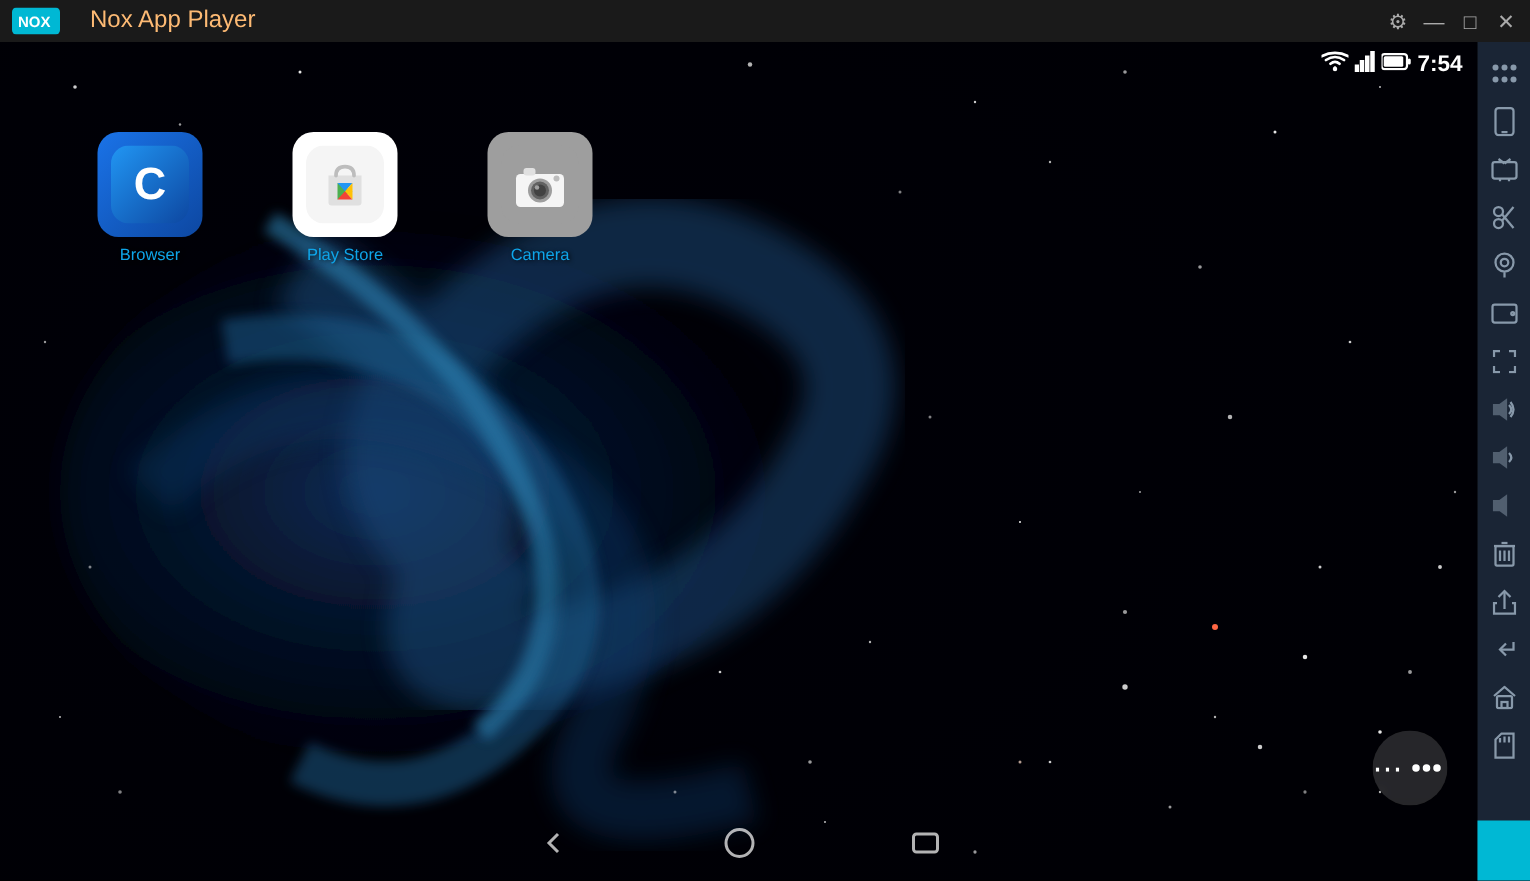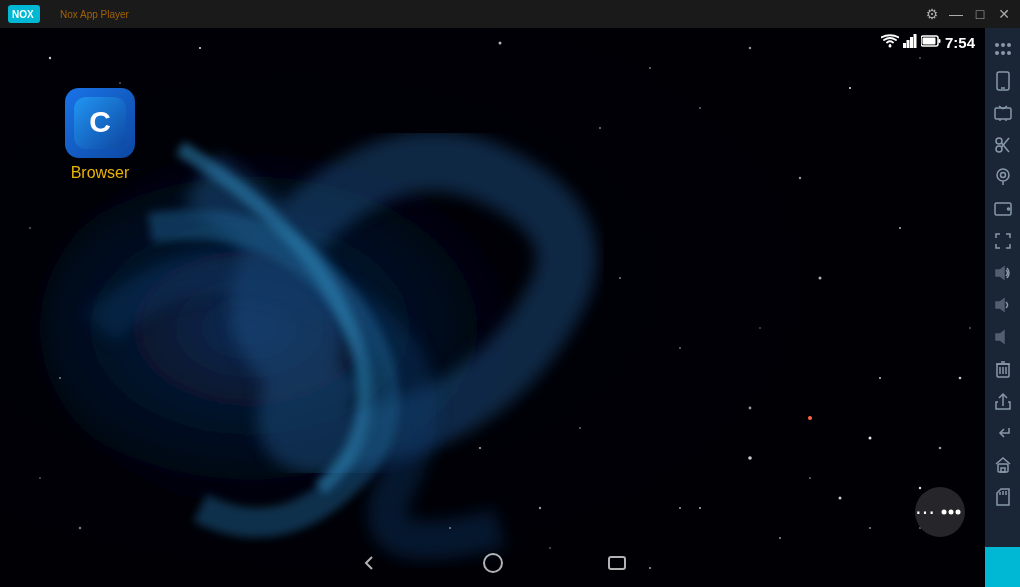--- a/index.html
+++ b/index.html
@@ -30,22 +30,22 @@
       align-items: center;
       gap: 20px;
     }
     #nox-logo {
       width: 32px;
       height: 16px;
       display: flex;
       align-items: center;
     }
     #titlebar-title {
-      color: #a16207;
-      font-size: 10px;
+      color: #fdba74;
+      font-size: 16px;
     }
     #titlebar-controls {
       display: flex;
       align-items: center;
       gap: 8px;
     }
     .title-btn {
       width: 16px;
       height: 16px;
       display: flex;
@@ -128,22 +128,22 @@
       width: 70px;
       height: 70px;
       border-radius: 14px;
       display: flex;
       align-items: center;
       justify-content: center;
       font-size: 36px;
       position: relative;
     }
     .app-icon-label {
-      color: #eab308;
-      font-size: 16px;
+      color: #0ea5e9;
+      font-size: 11px;
       text-align: center;
       text-shadow: 1px 1px 3px rgba(0,0,0,0.8);
     }
 
     
     .browser-icon-bg {
       background: linear-gradient(135deg, #1a73e8, #0d47a1);
       border-radius: 14px;
     }
 
@@ -371,23 +371,59 @@
                 <stop offset="0%" stop-color="#2196f3"></stop>
                 <stop offset="100%" stop-color="#0d47a1"></stop>
               </linearGradient>
             </defs>
             <text x="50%" y="68%" text-anchor="middle" font-size="30" font-weight="bold" font-family="Arial" fill="white">C</text>
           </svg>
         </div>
         <span class="app-icon-label">Browser</span>
       </div>
 
-
-
-
+      <div class="app-icon">
+        <div class="app-icon-img" style="background:#fff; border-radius:14px; overflow:hidden;">
+          <svg width="52" height="52" viewBox="0 0 52 52">
+            <rect width="52" height="52" rx="12" fill="#f5f5f5"></rect>
+
+            <path d="M15,20 L15,38 Q15,40 17,40 L35,40 Q37,40 37,38 L37,20 Z" fill="#e0e0e0"></path>
+            <path d="M20,20 Q20,14 26,14 Q32,14 32,20" stroke="#bdbdbd" stroke-width="2.5" fill="none" stroke-linecap="round"></path>
+
+            <polygon points="21,25 21,36 31,30.5" fill="#4CAF50"></polygon>
+            <polygon points="21,25 26,30.5 31,25" fill="#2196f3"></polygon>
+            <polygon points="21,36 26,30.5 31,36" fill="#f44336"></polygon>
+            <polygon points="31,25 31,36 26,30.5" fill="#FFC107"></polygon>
+          </svg>
+        </div>
+        <span class="app-icon-label">Play Store</span>
+      </div>
+
+
+
+      <div class="app-icon">
+        <div class="app-icon-img" style="background:#9e9e9e; border-radius:14px; overflow:hidden;">
+          <svg width="52" height="52" viewBox="0 0 52 52">
+            <rect width="52" height="52" rx="12" fill="#9e9e9e"></rect>
+
+            <rect x="10" y="19" width="32" height="22" rx="3" fill="#f5f5f5"></rect>
+
+            <circle cx="26" cy="30" r="8" fill="#9e9e9e"></circle>
+            <circle cx="26" cy="30" r="6" fill="#616161"></circle>
+            <circle cx="26" cy="30" r="4" fill="#424242"></circle>
+
+            <rect x="15" y="15" width="8" height="5" rx="2" fill="#e0e0e0"></rect>
+
+            <circle cx="37" cy="22" r="2" fill="#bdbdbd"></circle>
+
+            <circle cx="24" cy="28" r="1.5" fill="rgba(255,255,255,0.5)"></circle>
+          </svg>
+        </div>
+        <span class="app-icon-label">Camera</span>
+      </div>
 
     </div>
 
     <div id="apps-drawer-btn">
       <svg width="28" height="28" viewBox="0 0 28 28" fill="white">
         <circle cx="7" cy="14" r="2.5"></circle>
         <circle cx="14" cy="14" r="2.5"></circle>
         <circle cx="21" cy="14" r="2.5"></circle>
       </svg>
     </div>

